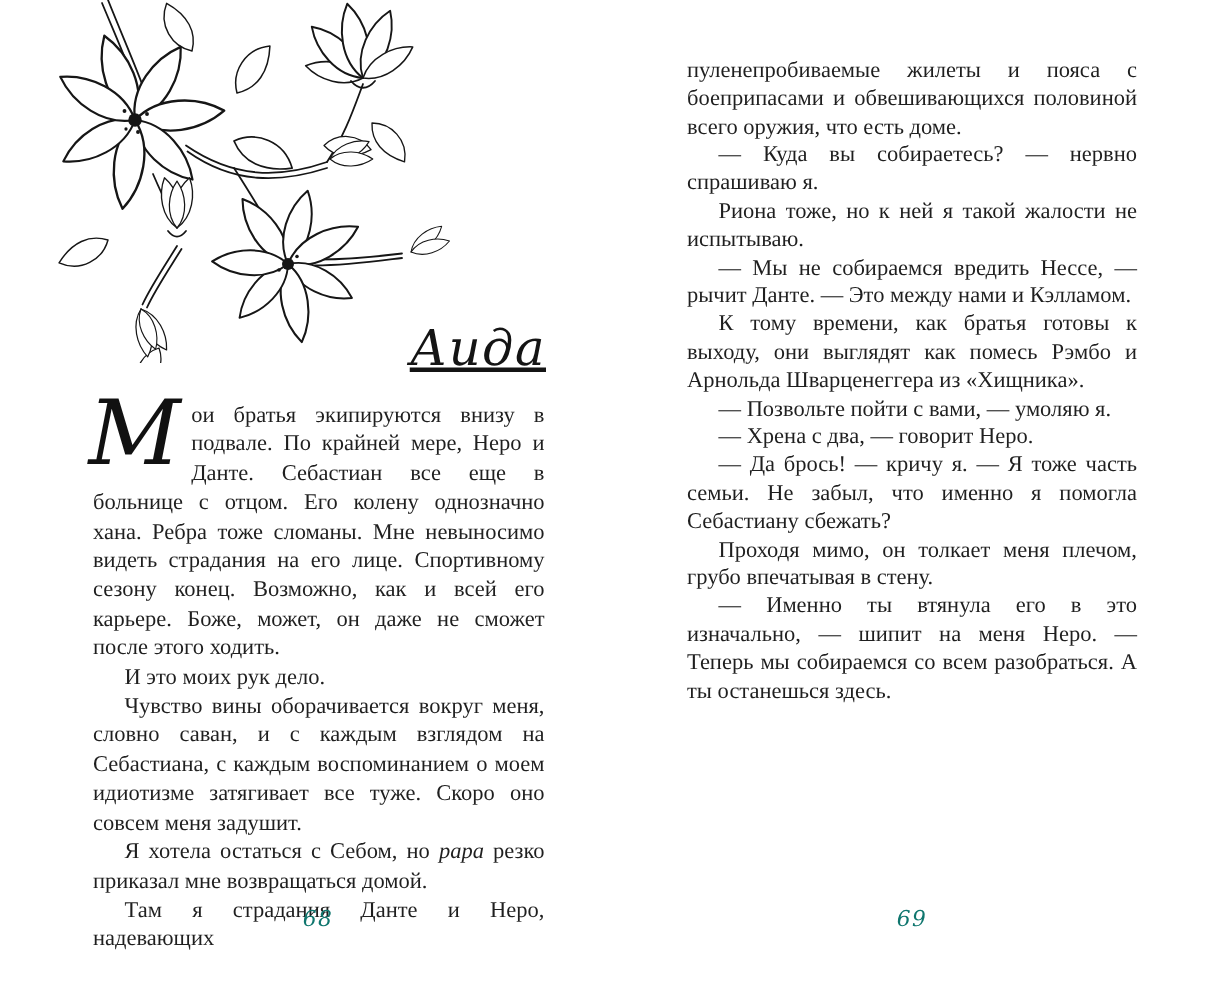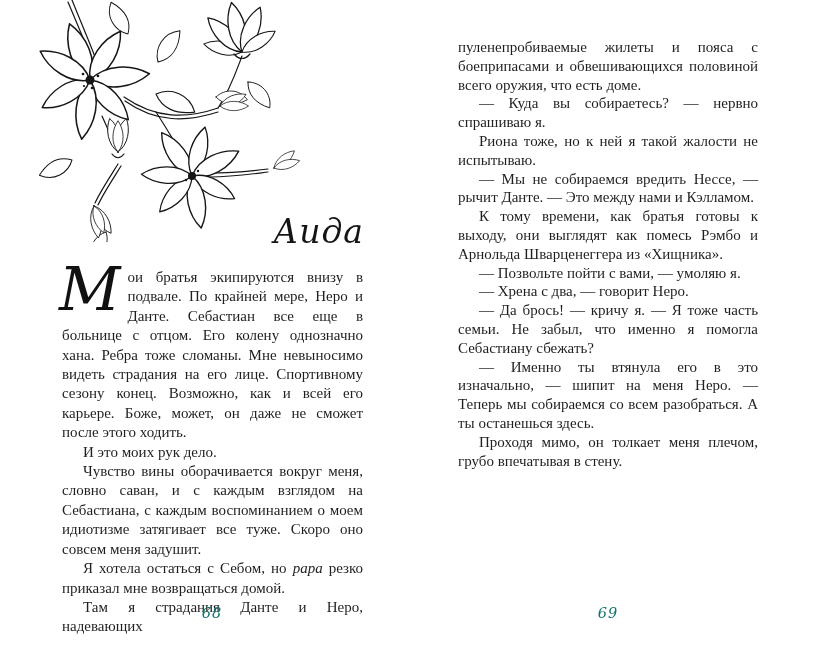--- a/index.html
+++ b/index.html
@@ -8,21 +8,21 @@
     font-family:"Liberation Serif", serif; color:#1f1f1f;
     -webkit-font-smoothing:antialiased;
   }
   .spread { position:relative; width:820px; height:656px; background:#ffffff; }
 
   .illustration { position:absolute; left:6px; top:0; width:344px; height:242px; }
 
   .chapter-title {
     position:absolute; left:62px; top:212px; width:302px;
     text-align:right; font-family:"DejaVu Serif", serif; font-style:italic;
-    font-size:33px; letter-spacing:1px; color:#141414; padding-right:2px;
+    font-size:33px; letter-spacing:1px; color:#141414; padding-right:2px;text-decoration:underline;
   }
 
   .text-col { position:absolute; }
   .left-col  { left:62px;  top:268px; width:301px; }
   .right-col { left:458px; top:38px;  width:300px; }
 
   p.para {
     margin:0; text-align:justify; text-justify:inter-word;
     font-size:15px; text-indent:21px; hyphens:auto; -webkit-hyphens:auto;
   }
@@ -154,20 +154,20 @@
 
   <div class="text-col right-col">
       <p class="para no-indent"><span>пуленепробиваемые жилеты и пояса с боеприпасами и обвешивающихся половиной всего оружия, что есть доме.</span></p>
       <p class="para"><span>— Куда вы собираетесь? — нервно спрашиваю я.</span></p>
       <p class="para"><span>Риона тоже, но к ней я такой жалости не испытываю.</span></p>
       <p class="para"><span>— Мы не собираемся вредить Нессе, — рычит Данте. — Это между нами и Кэлламом.</span></p>
       <p class="para"><span>К тому времени, как братья готовы к выходу, они выглядят как помесь Рэмбо и Арнольда Шварценеггера из «Хищника».</span></p>
       <p class="para"><span>— Позвольте пойти с вами, — умоляю я.</span></p>
       <p class="para"><span>— Хрена с два, — говорит Неро.</span></p>
       <p class="para"><span>— Да брось! — кричу я. — Я тоже часть семьи. Не забыл, что именно я помогла Себастиану сбежать?</span></p>
+      <p class="para"><span>Проходя мимо, он толкает меня плечом, грубо впечатывая в стену.</span></p>
       <p class="para"><span>— Именно ты втянула его в это изначально, — шипит на меня Неро. — Теперь мы собираемся со всем разобраться. А ты останешься здесь.</span></p>
-      <p class="para"><span>Проходя мимо, он толкает меня плечом, грубо впечатывая в стену.</span></p>
     </div>
 
   <div class="page-number pn-left">68</div>
   <div class="page-number pn-right">69</div>
 
 </div>
 
 </body></html>

